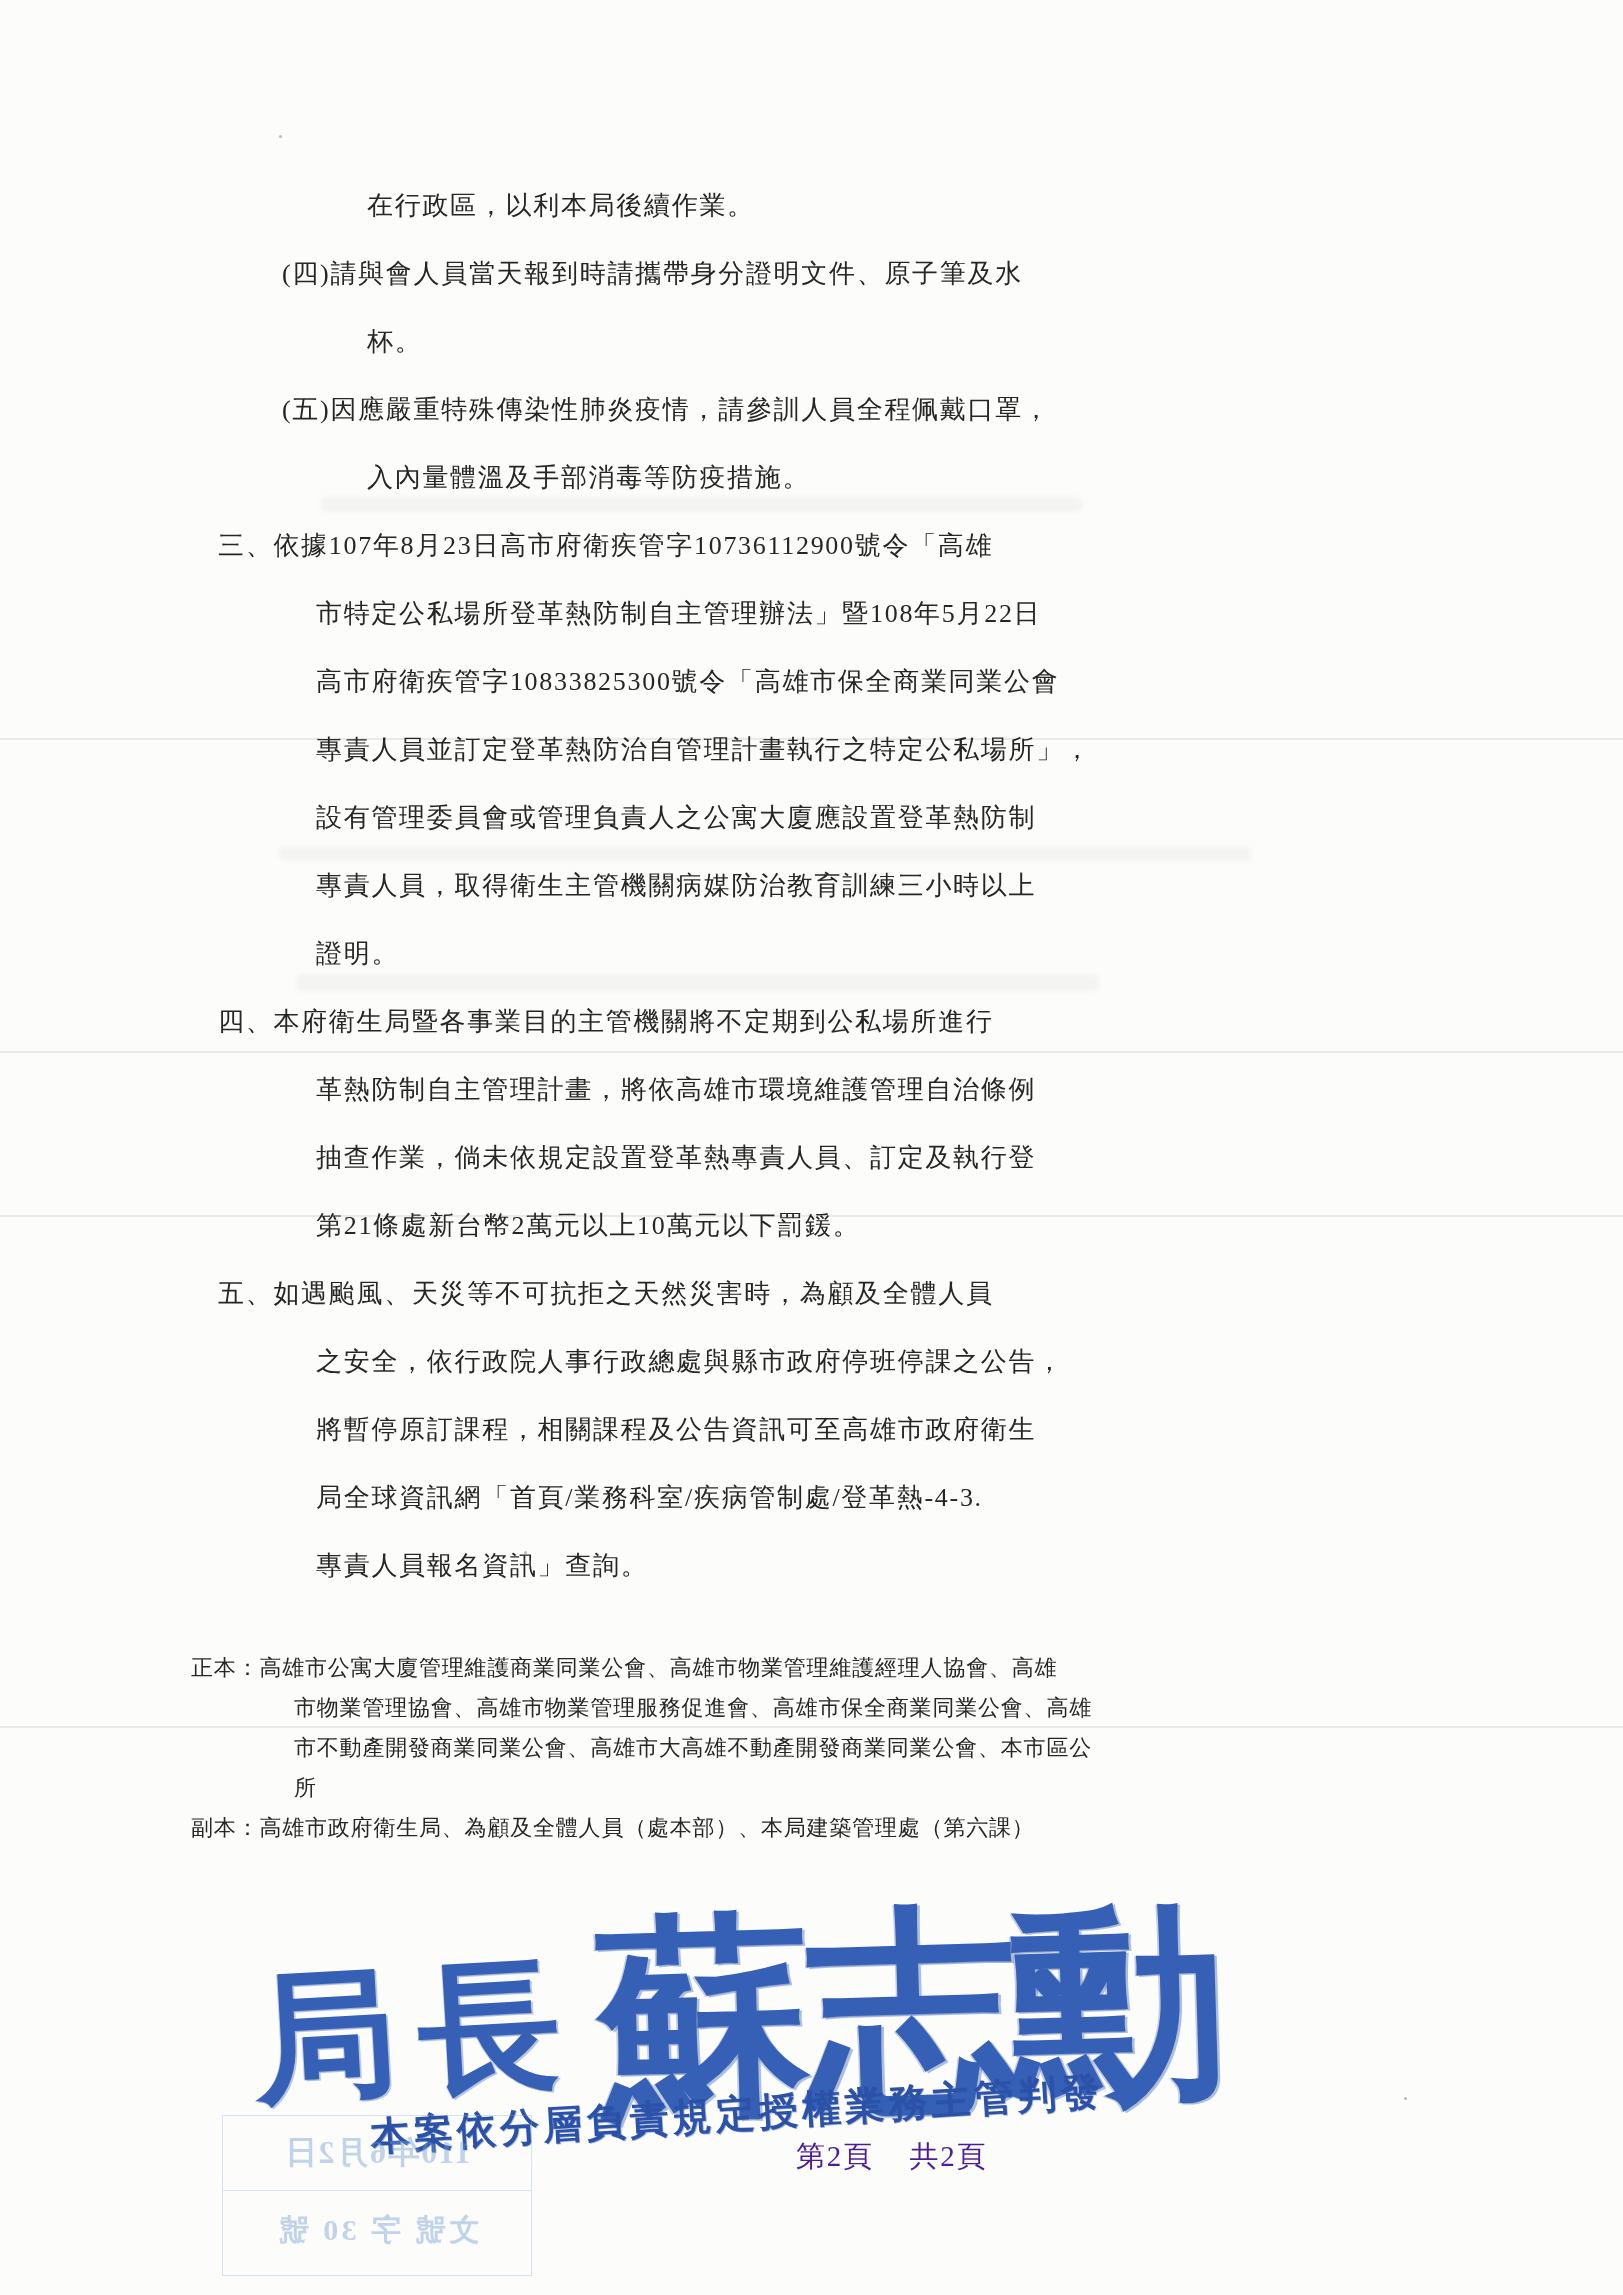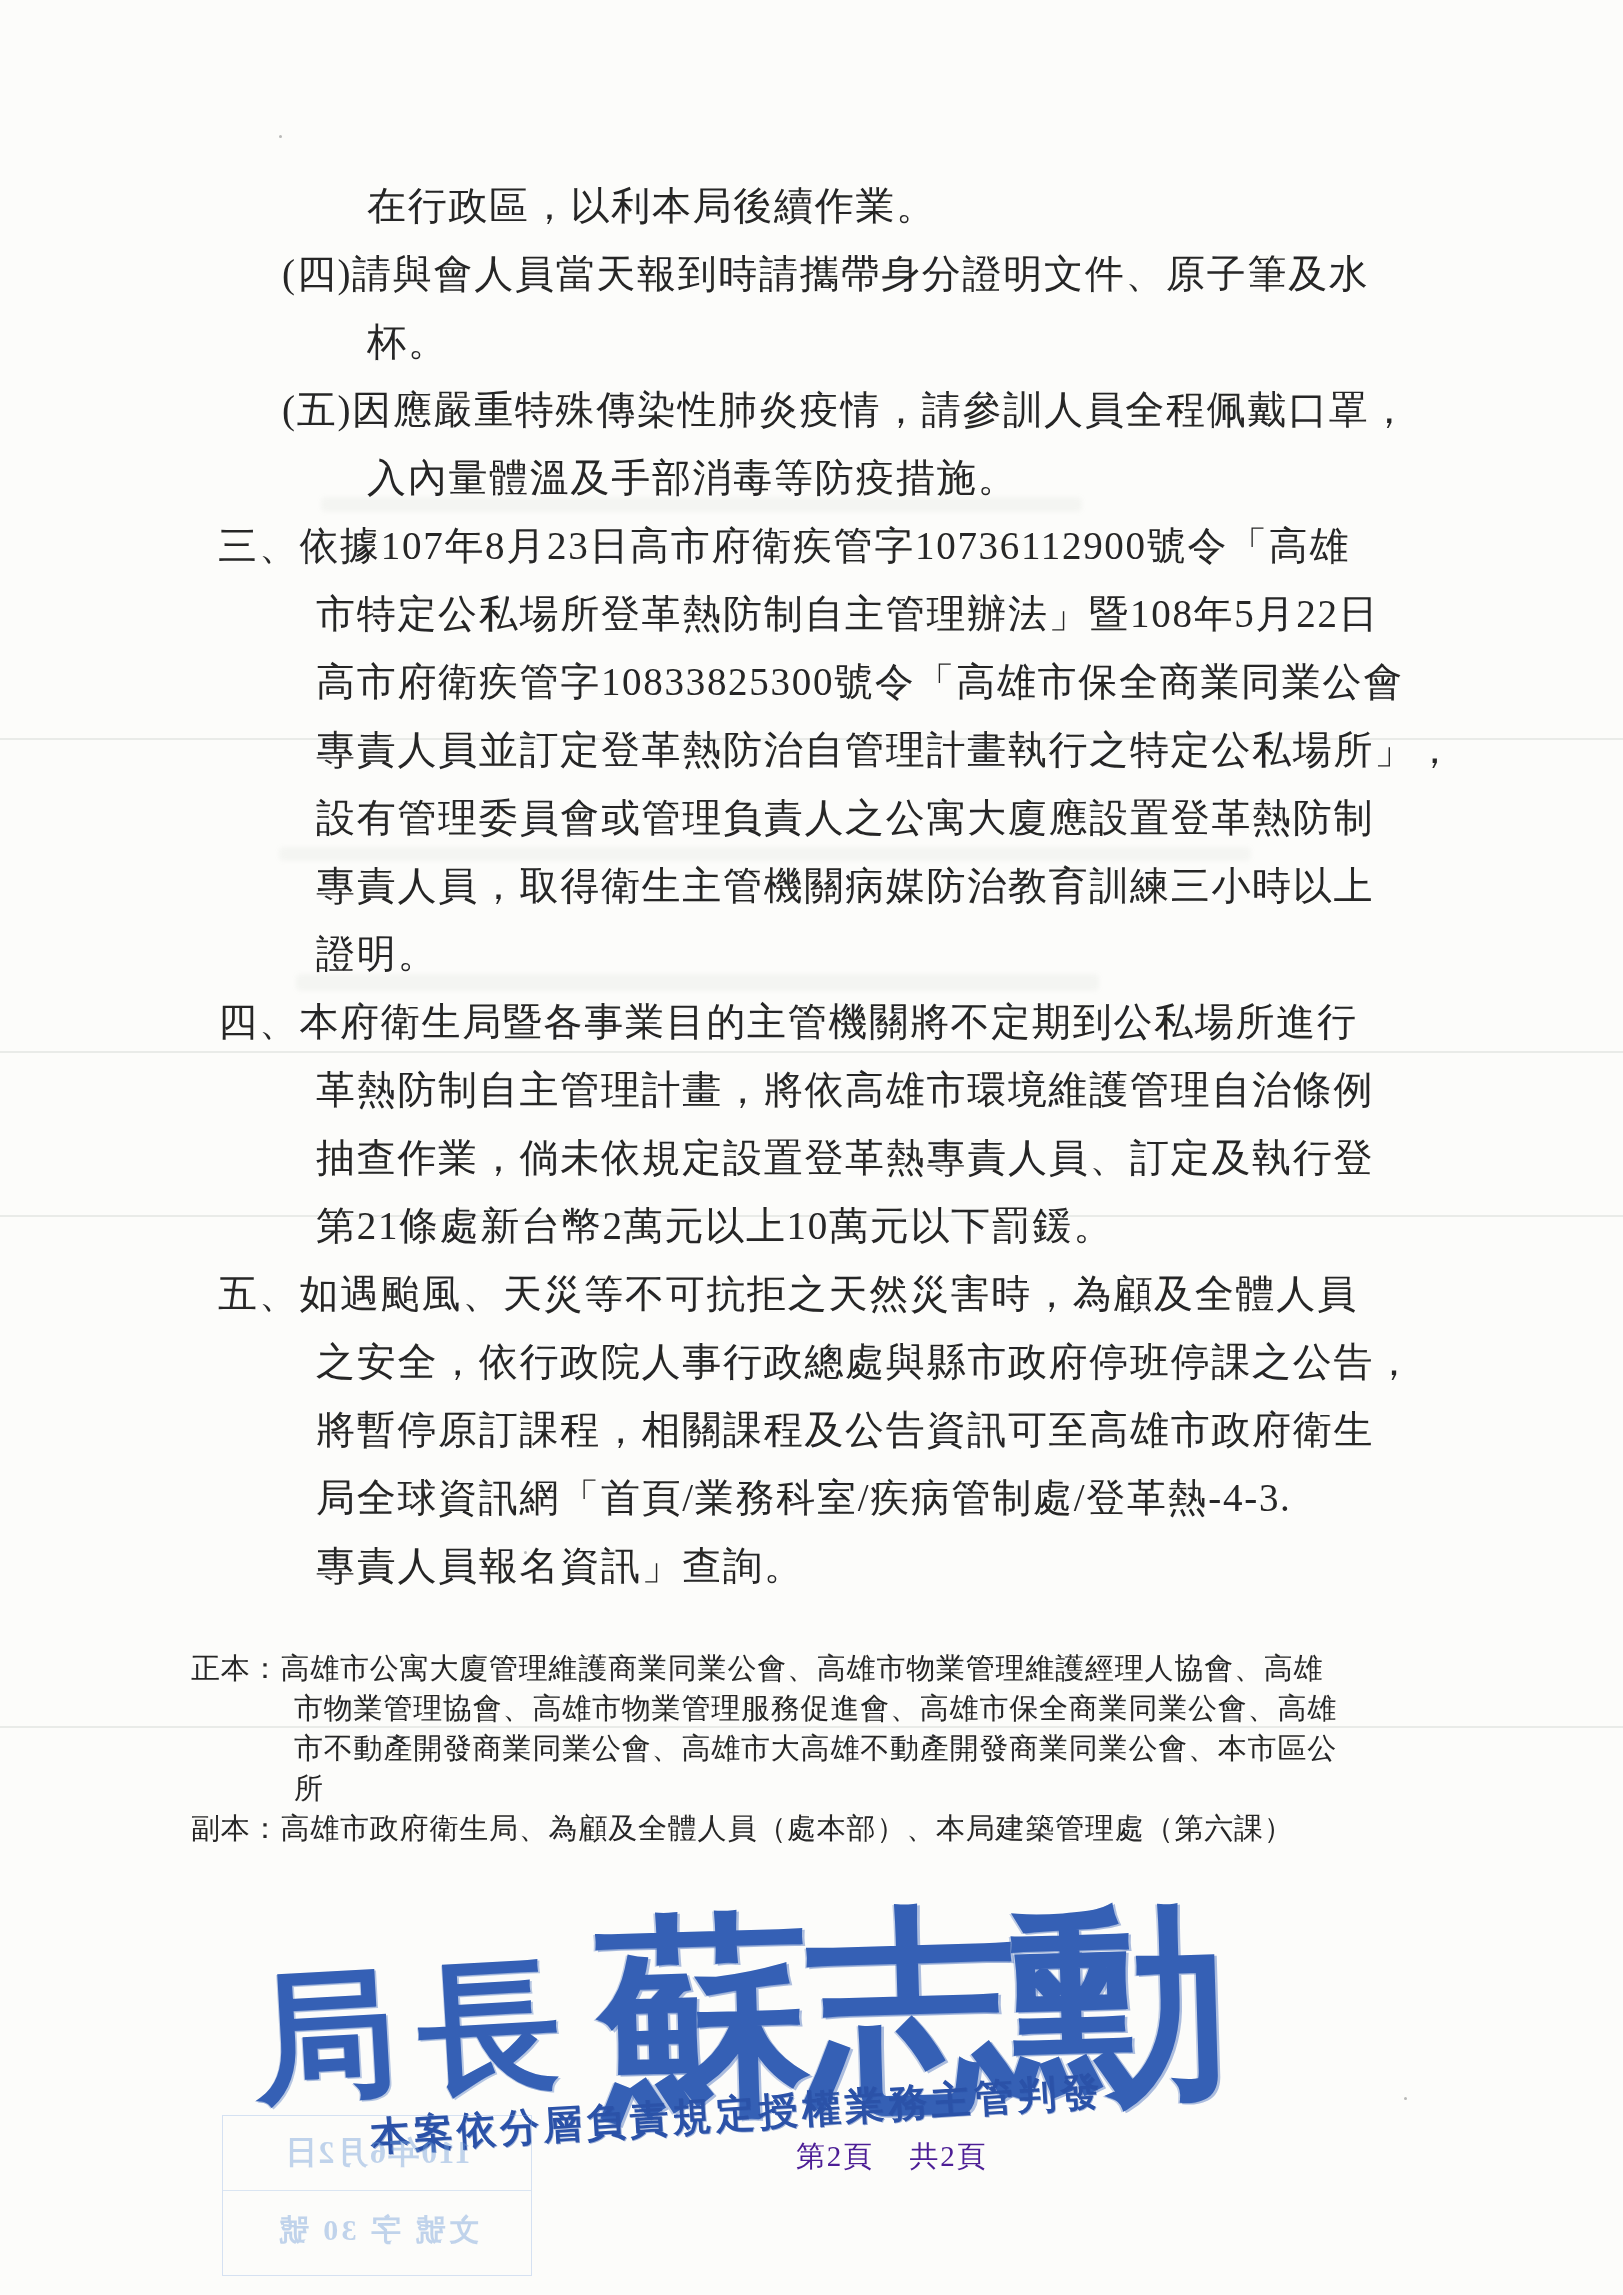--- a/index.html
+++ b/index.html
@@ -13,32 +13,32 @@
     color:#262626;
   }
   
   .scanline{position:absolute;left:0;width:100%;height:1.7px;background:rgba(150,160,150,0.18);}
   .smudge{position:absolute;background:rgba(120,130,120,0.06);filter:blur(2.5px);border-radius:5px;}
   .speck{position:absolute;width:3.4px;height:3.4px;background:rgba(60,60,60,0.35);border-radius:50%;}
 
   
   .body-text{
     position:absolute;top:172px;left:0;width:1573px;
-    font-size:39px;line-height:68px;letter-spacing:1.7px;
+    font-size:26px;line-height:68px;letter-spacing:1.7px;
     white-space:nowrap;
   }
   .l-item1{padding-left:218px;}
   .l-cont1{padding-left:316px;}
   .l-item2{padding-left:282px;}
   .l-cont2{padding-left:367px;}
 
   
   .recipients{
     position:absolute;top:1648px;left:0;width:1573px;
-    font-size:29px;line-height:40px;letter-spacing:0.8px;white-space:nowrap;
+    font-size:22px;line-height:40px;letter-spacing:0.8px;white-space:nowrap;
   }
   .r-first{padding-left:191px;}
   .r-cont{padding-left:294px;}
 
   
   .signature{
     position:absolute;top:1874px;left:254px;width:981px;
     color:#3560b5;white-space:nowrap;
     transform:rotate(-1.2deg);
   }

